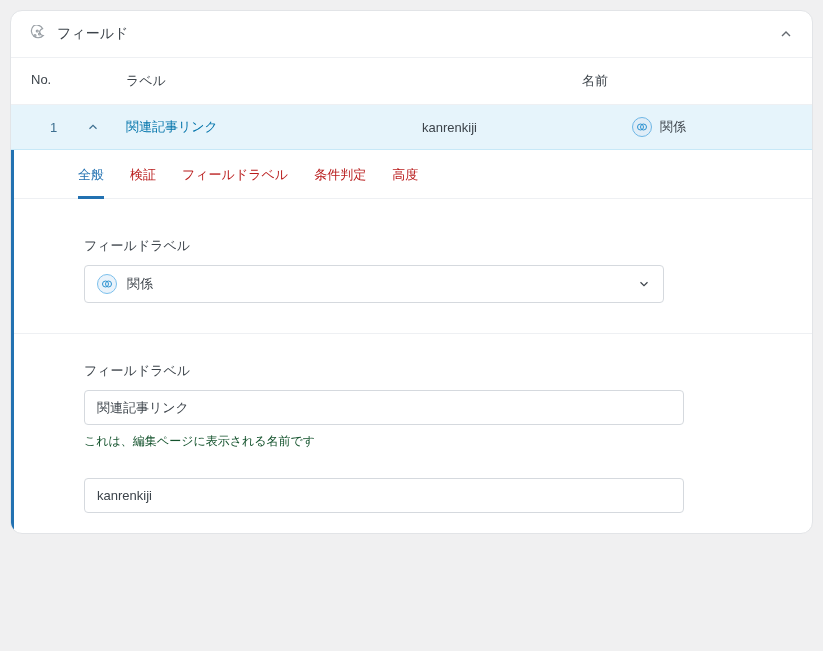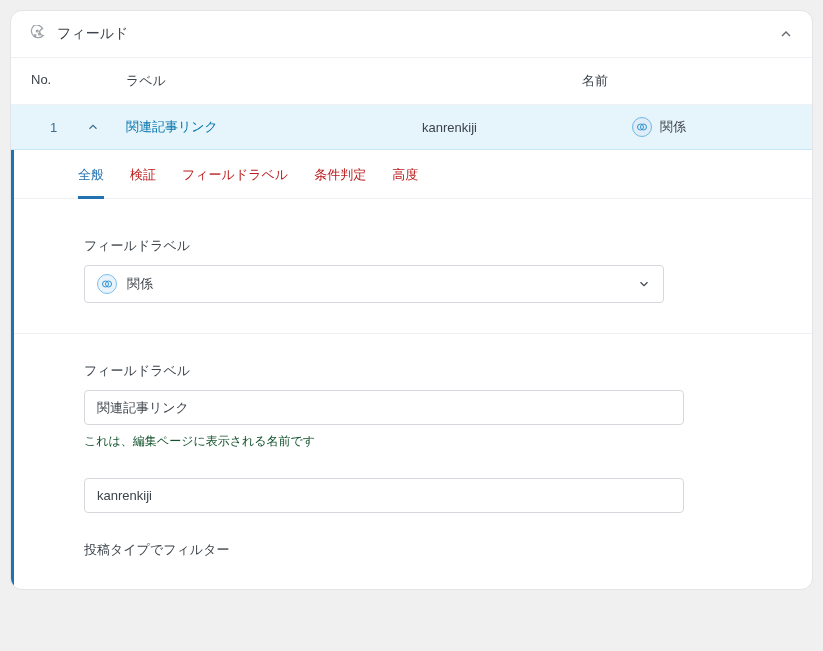--- a/index.html
+++ b/index.html
@@ -228,20 +228,17 @@
       <div class="form-group">
         <div class="form-label">フィールドラベル</div>
         <input type="text" class="text-input" value="関連記事リンク" style="">
         <div class="help-text">これは、編集ページに表示される名前です</div>
       </div>
 
       <div class="form-group">
         <input type="text" class="text-input" value="kanrenkiji" style="">
       </div>
 
-      <div class="form-group">
-        <div class="form-label">投稿タイプでフィルター</div>
-      </div>
 
     </div>
   </div>
 
 </div>
 
 </body></html>

